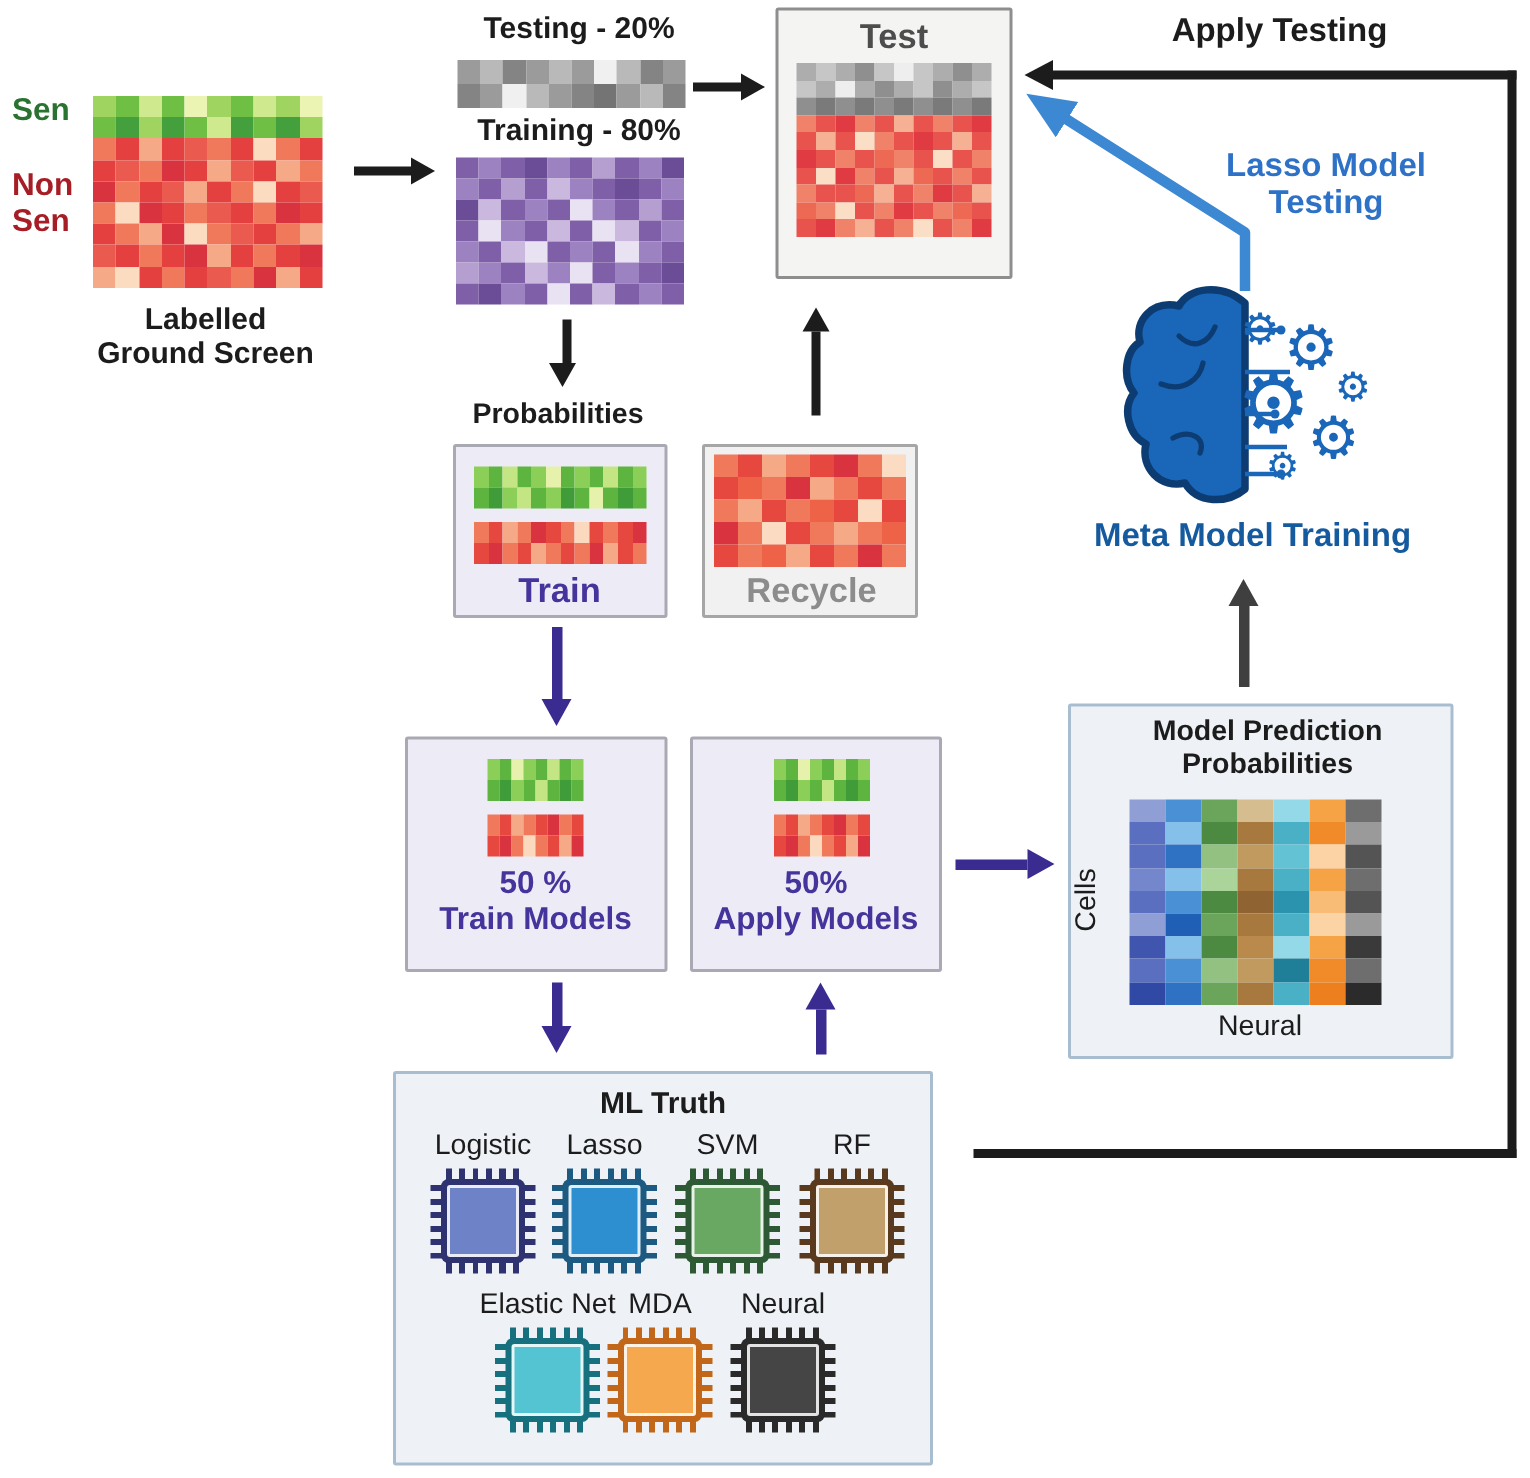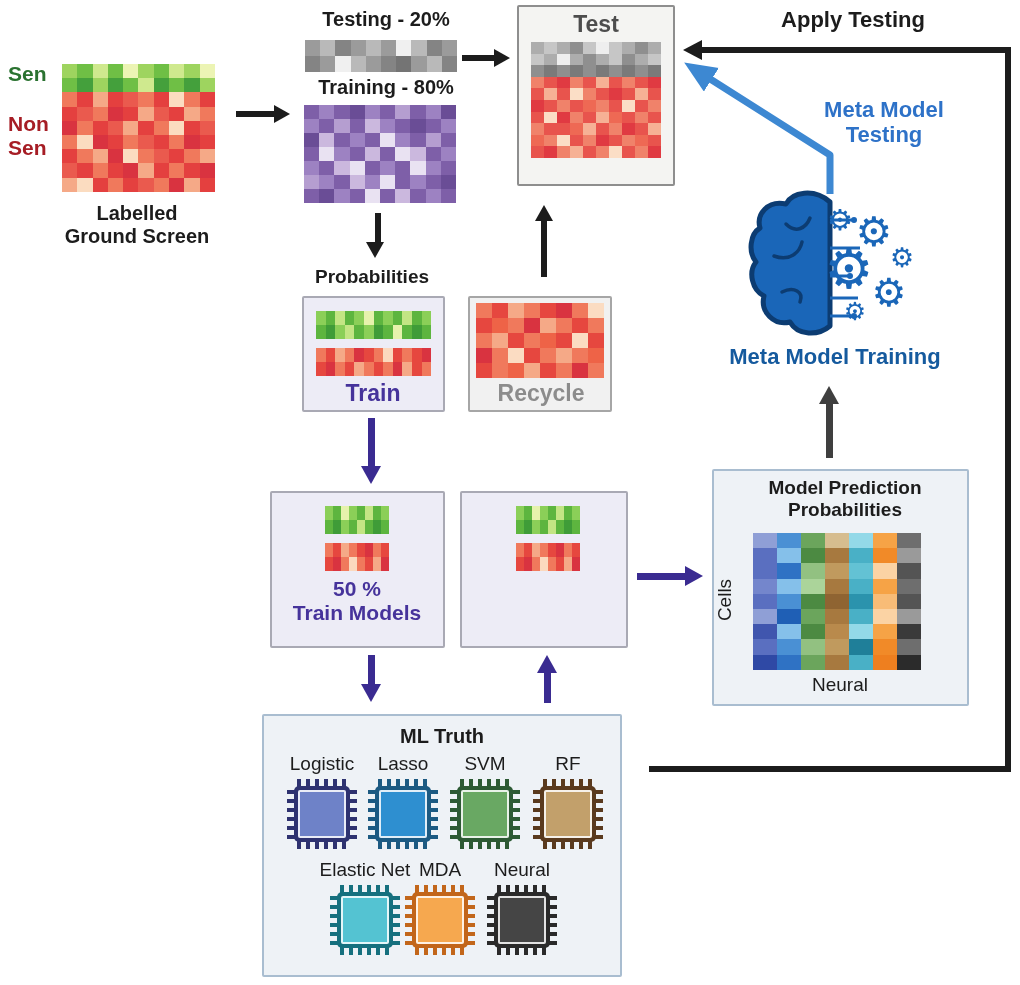--- a/index.html
+++ b/index.html
@@ -349,21 +349,21 @@
 
   <svg class="abs" style="left:672px;top:52px;" width="175" height="150" viewBox="0 0 175 150">
     <defs>
       <marker id="bh" markerWidth="5" markerHeight="5" refX="2.6" refY="2" orient="auto">
         <polygon points="0,0 4.6,2 0,4" fill="#3d88d2"></polygon>
       </marker>
     </defs>
     <path d="M158,142 L158,103 L24,18" fill="none" stroke="#3d88d2" stroke-width="7" stroke-linejoin="round" marker-end="url(#bh)"></path>
   </svg>
   <div class="abs ctr lbl bold" style="left:884px;top:97px;font-size:22px;color:#2e72c8;">
-    <div>Meta Model</div>
+    <div>Lasso Model</div>
     <div>Testing</div>
   </div>
 
   <div class="abs" style="left:748px;top:186px;width:190px;height:150px;">
     <svg width="190" height="150" viewBox="0 0 190 150">
       <path d="M82,16 C66,2 44,6 38,18 C20,14 8,28 12,42 C2,48 0,66 8,76 C0,86 4,104 16,110 C12,126 26,140 42,136 C50,150 70,150 82,140 Z" fill="#1a66b8" stroke="#0c3c72" stroke-width="5" stroke-linejoin="round"></path>
       <path d="M38,38 C48,48 58,42 62,32" fill="none" stroke="#0c3c72" stroke-width="3.5" stroke-linecap="round"></path>
       <path d="M26,70 C42,76 52,66 54,56" fill="none" stroke="#0c3c72" stroke-width="3.5" stroke-linecap="round"></path>
       <path d="M34,106 C46,100 56,106 52,116" fill="none" stroke="#0c3c72" stroke-width="3.5" stroke-linecap="round"></path>
       <line x1="82" y1="34" x2="104" y2="34" stroke="#1a66b8" stroke-width="3"></line>
@@ -569,20 +569,24 @@
       <div style="width: 8px; height: 14px; background: rgb(230, 71, 63);"></div>
       <div style="width: 8px; height: 14px; background: rgb(230, 71, 63);"></div>
       <div style="width: 8px; height: 14px; background: rgb(217, 51, 64);"></div>
       <div style="width: 8px; height: 14px; background: rgb(240, 121, 92);"></div>
       <div style="width: 8px; height: 14px; background: rgb(251, 217, 190);"></div>
       <div style="width: 8px; height: 14px; background: rgb(240, 121, 92);"></div>
       <div style="width: 8px; height: 14px; background: rgb(230, 71, 63);"></div>
       <div style="width: 8px; height: 14px; background: rgb(245, 169, 135);"></div>
       <div style="width: 8px; height: 14px; background: rgb(217, 51, 64);"></div>
     </div>
+  <div class="abs ctr lbl bold" style="left:544px;top:577px;font-size:21px;color:#46339b;">
+    <div>50%</div>
+    <div>Apply Models</div>
+  </div>
 
   <div class="line" style="left:368px;top:655px;width:7px;height:29px;background:#3a2b91;"></div>
   <div class="head" style="left:361px;top:684px;border-left:10px solid transparent;border-right:10px solid transparent;border-top:18px solid #3a2b91;"></div>
   <div class="head" style="left:537px;top:655px;border-left:10px solid transparent;border-right:10px solid transparent;border-bottom:18px solid #3a2b91;"></div>
   <div class="line" style="left:544px;top:673px;width:7px;height:30px;background:#3a2b91;"></div>
 
   <div class="line" style="left:637px;top:573px;width:48px;height:7px;background:#3a2b91;"></div>
   <div class="head" style="left:685px;top:566px;border-top:10px solid transparent;border-bottom:10px solid transparent;border-left:18px solid #3a2b91;"></div>
 
   <div class="box" style="left:712px;top:469px;width:257px;height:237px;background:#eef2f6;border:2px solid #a9bdd0;"></div>

